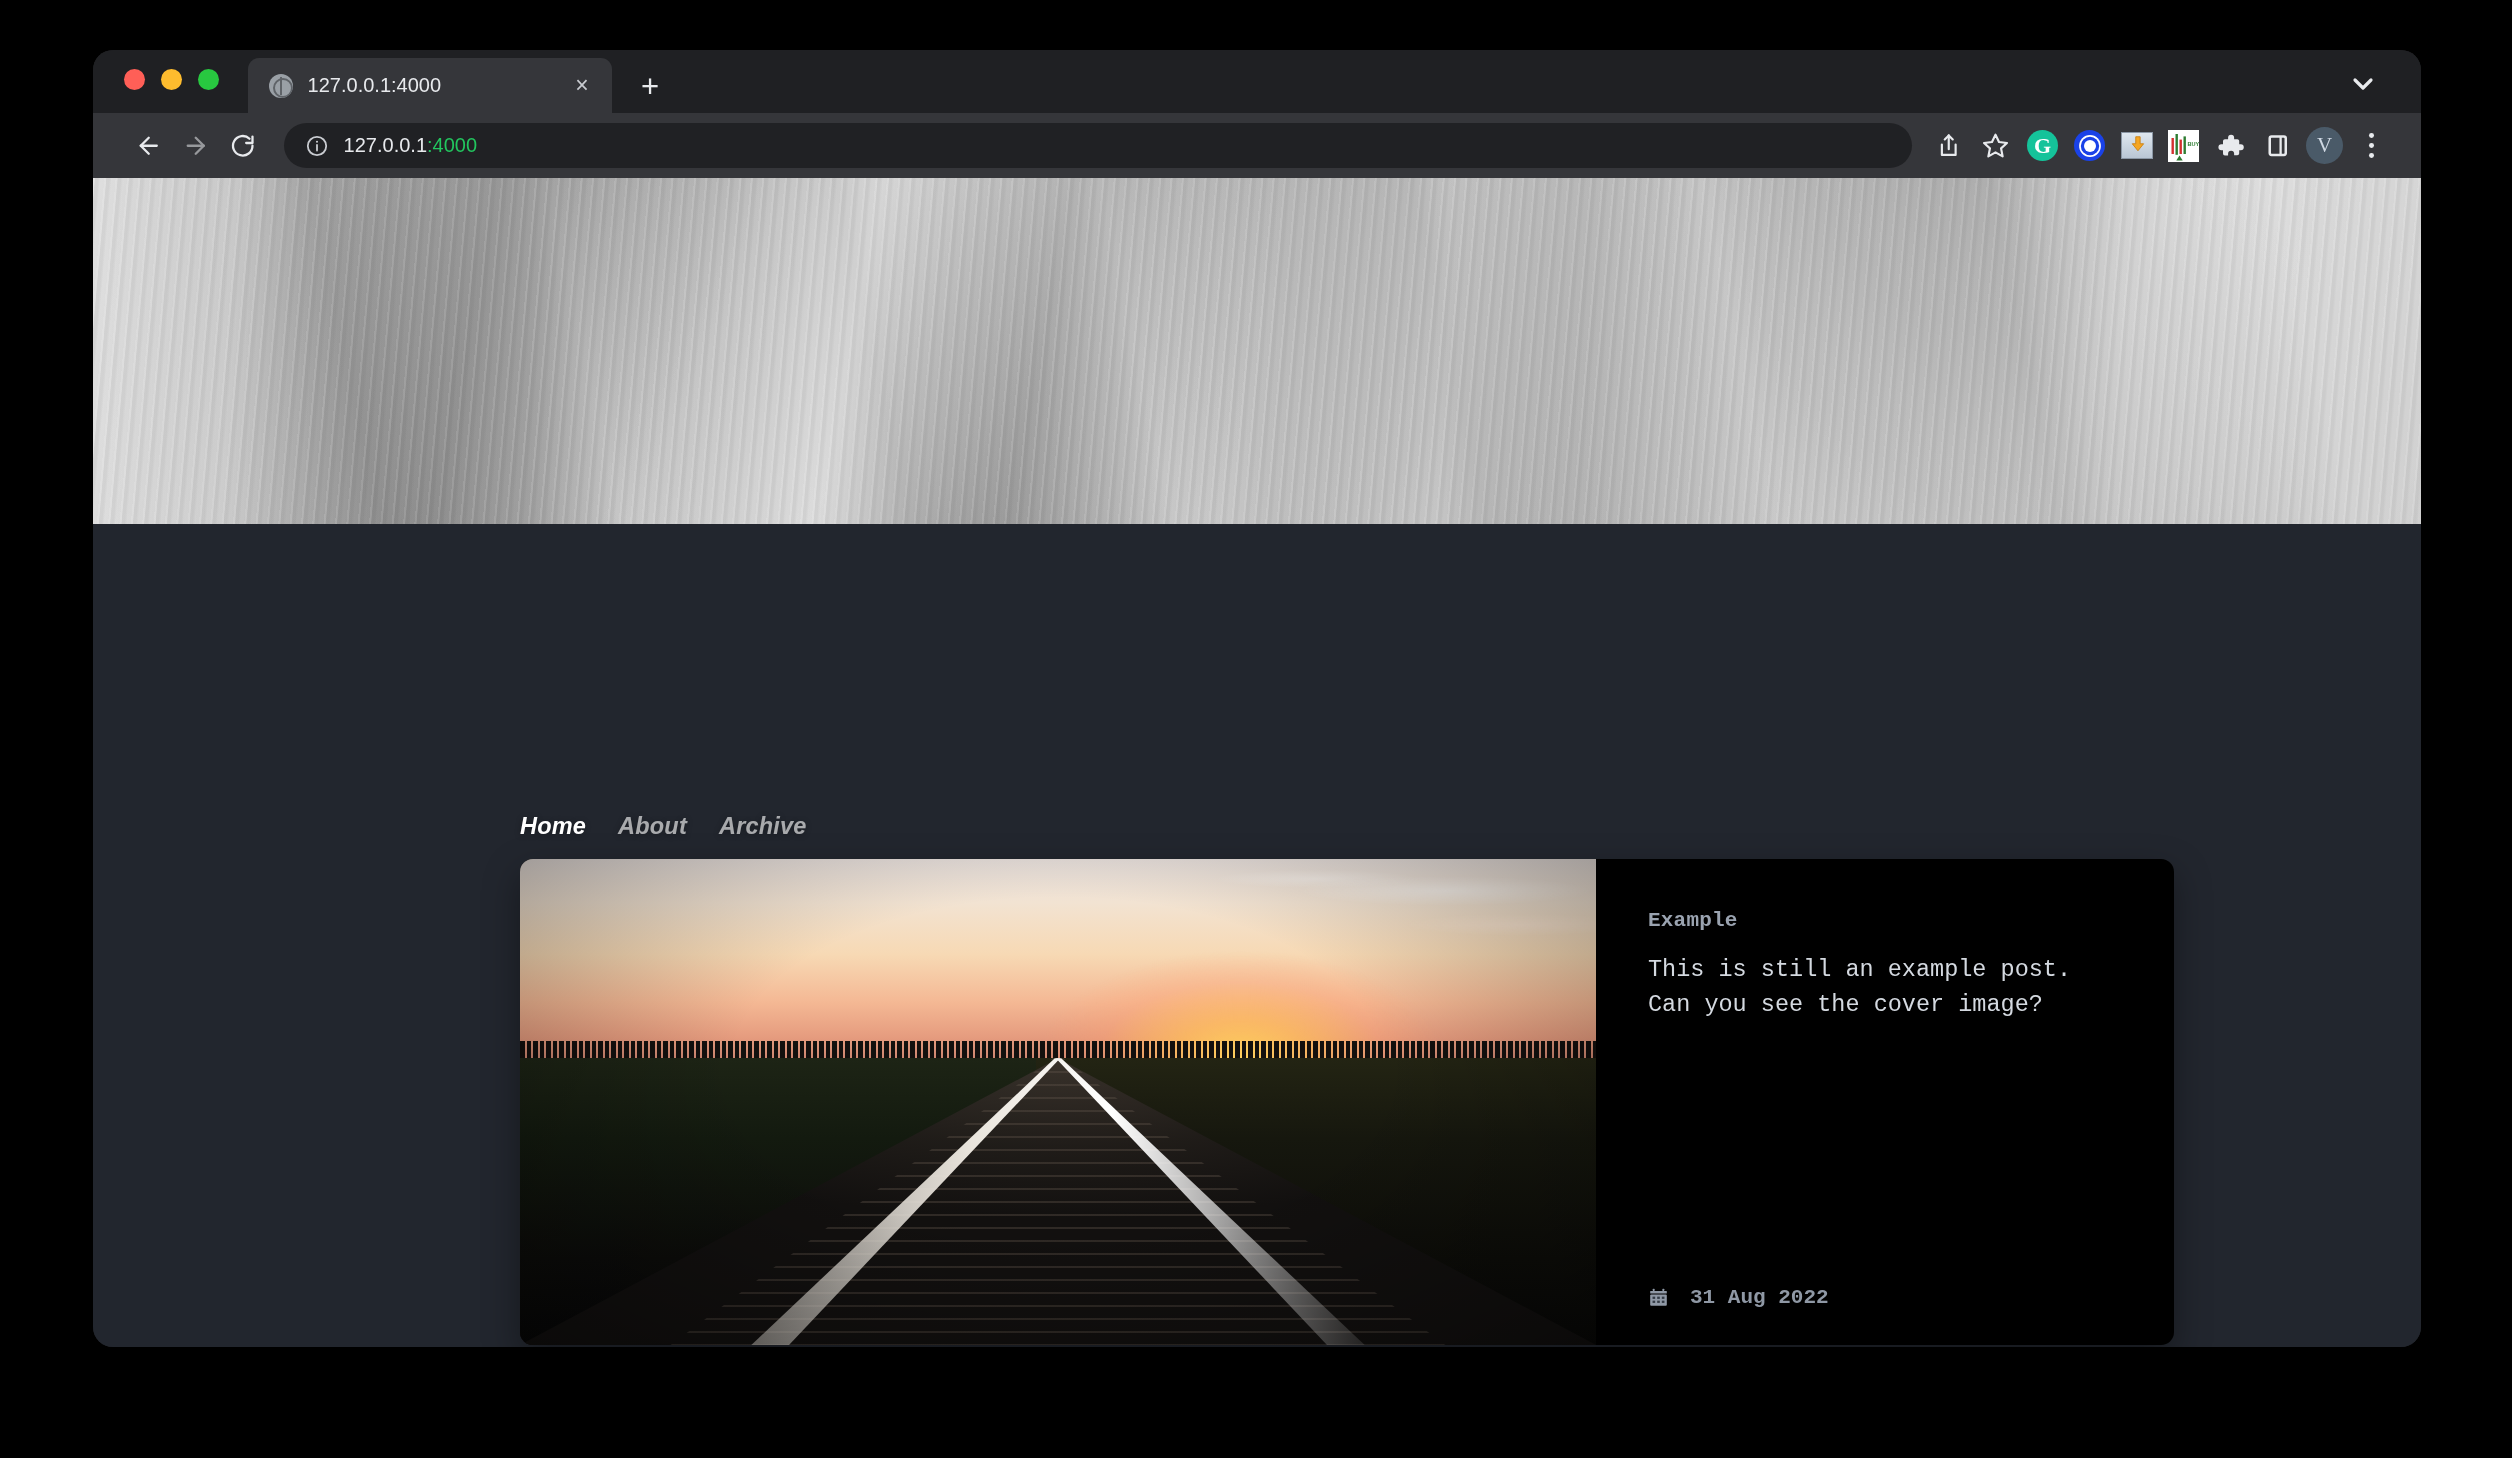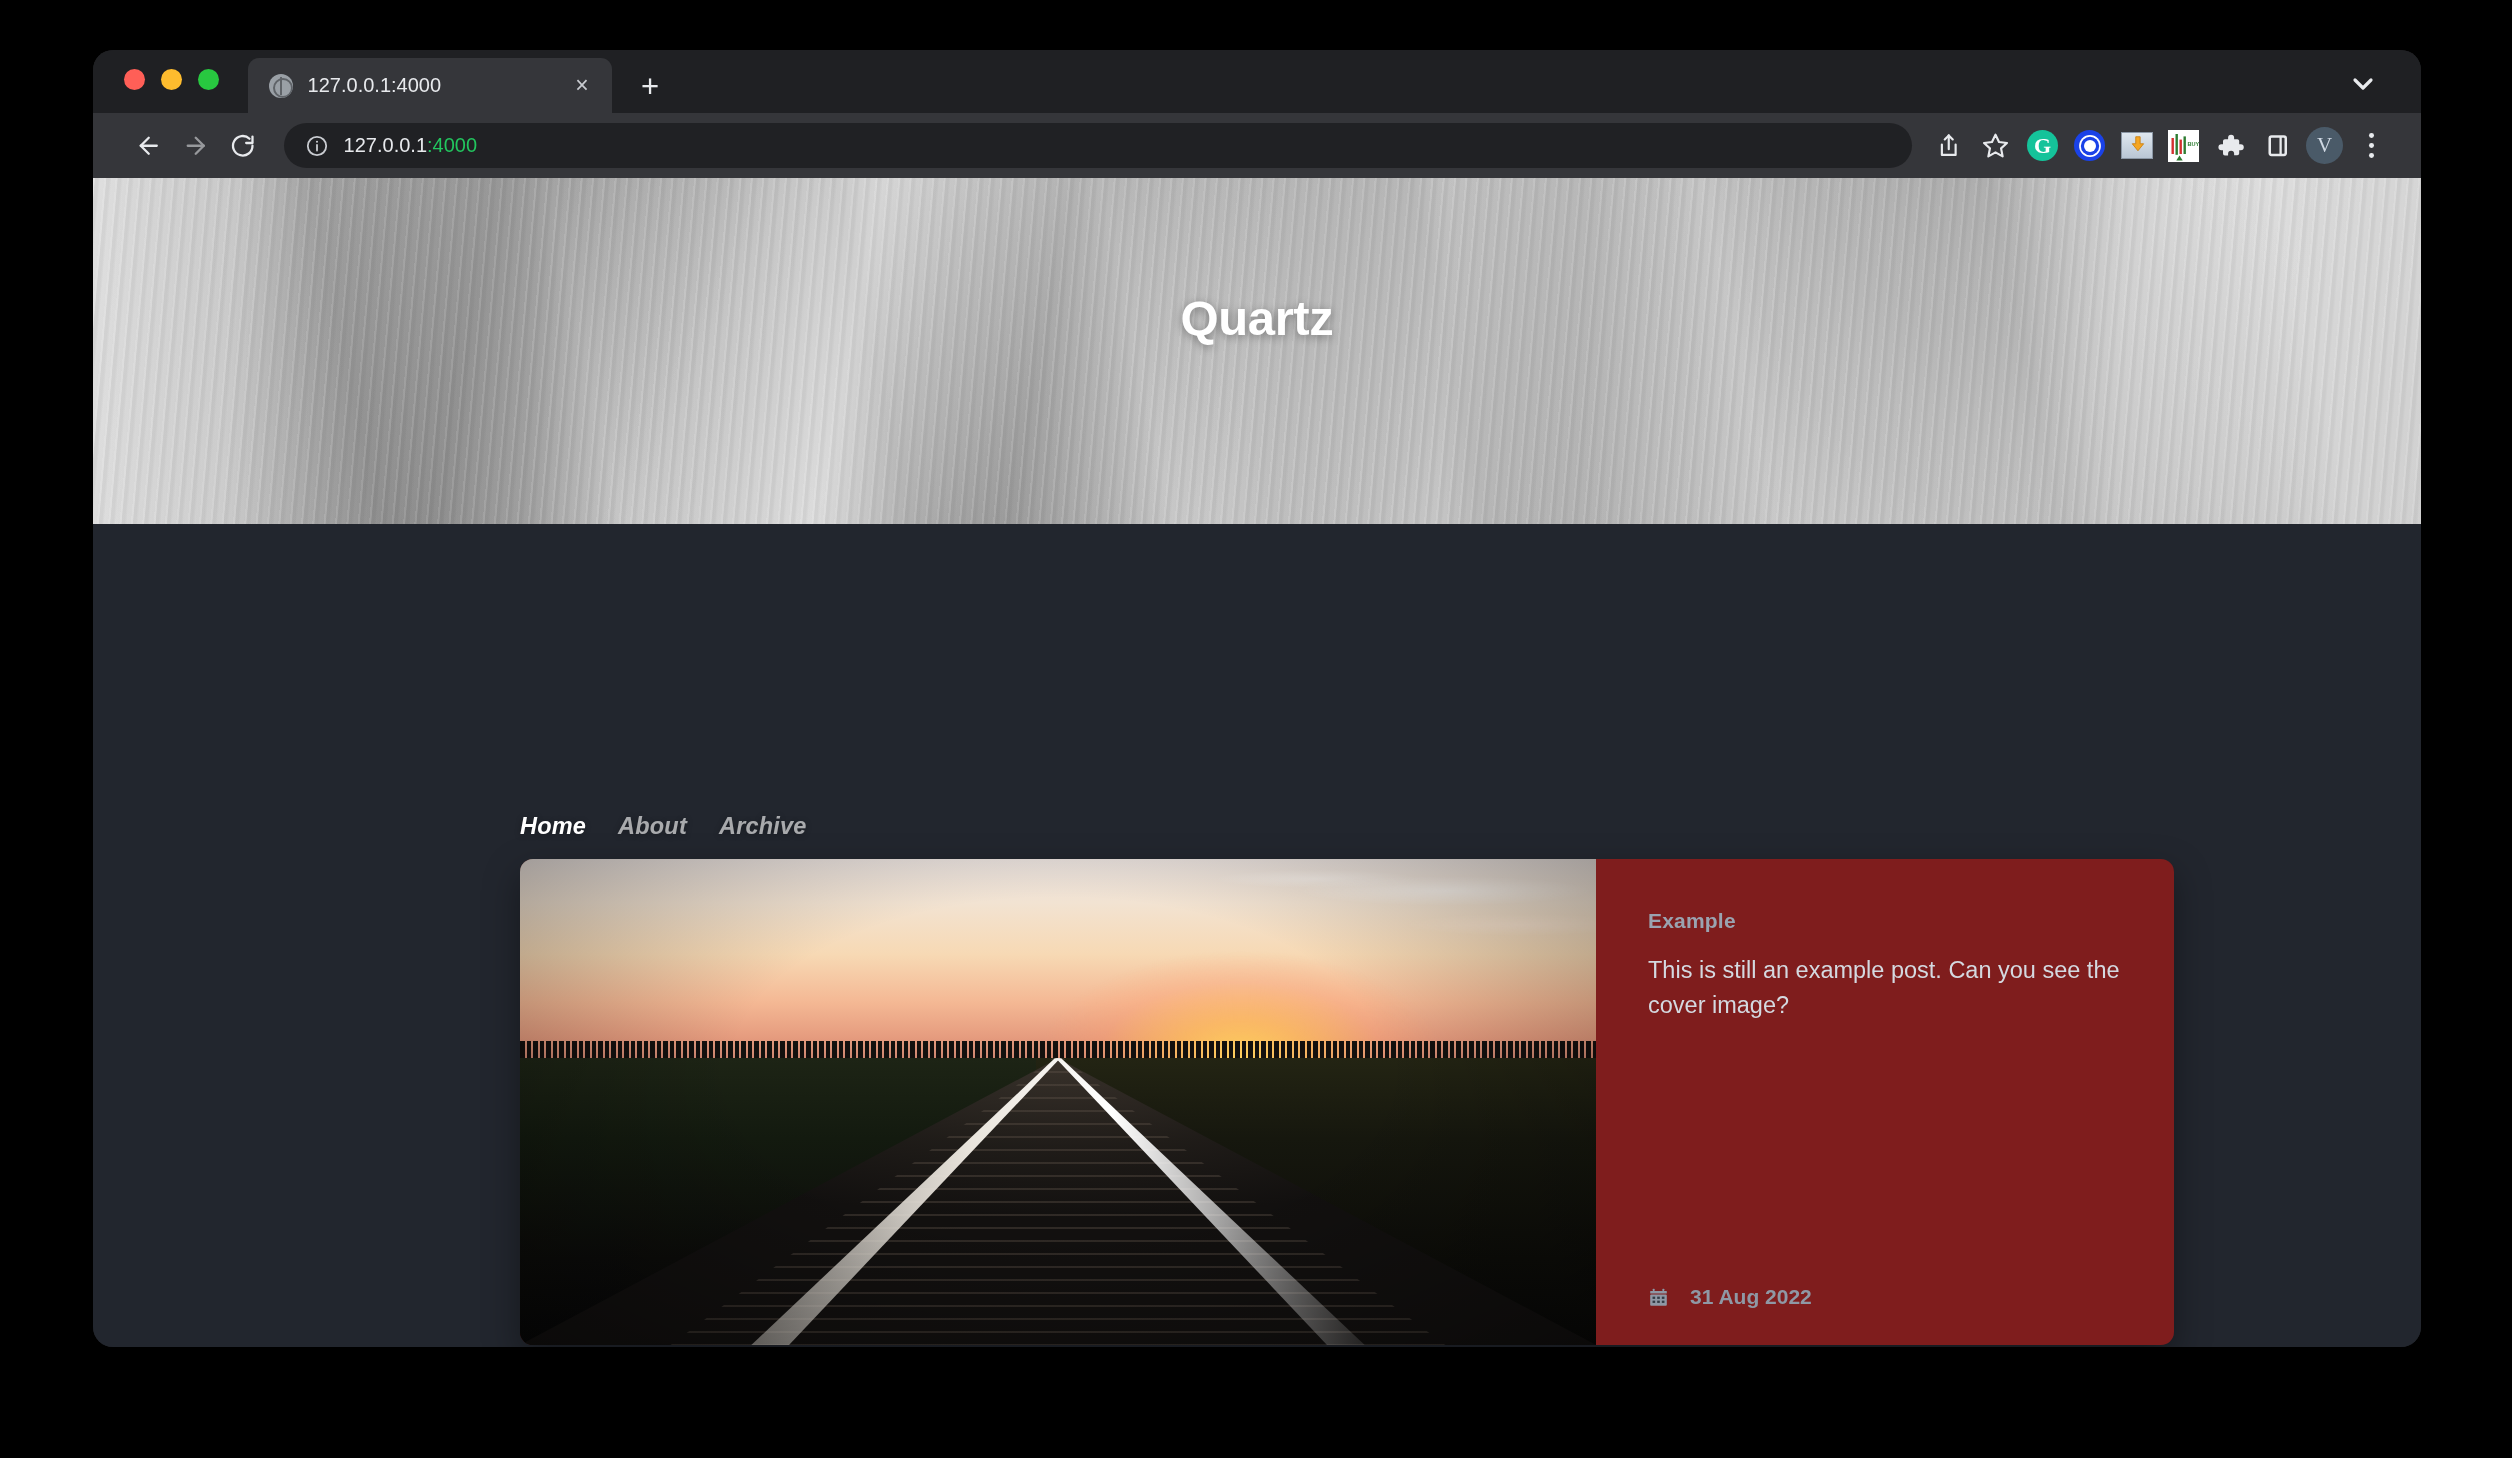--- a/index.html
+++ b/index.html
@@ -234,22 +234,23 @@
   .nav-link.is-active { color: #ffffff; }
 
   
   #post-list { position: absolute; left: 0; top: 0; width: 100%; z-index: 4; }
 
   .post-card {
     position: absolute;
     display: flex;
     border-radius: 13px;
     overflow: hidden;
-    background: #7f1d1d;
+    background: #000000;
     box-shadow: 0 14.6px 36px rgba(0,0,0,0.36);
+    font-family: Liberation Mono, monospace;
   }
   #post-card-1 { left: 427px; top: 681px; width: 1654px; height: 486px; }
 
   .post-thumb { width: 1076px; height: 100%; flex: 0 0 auto; position: relative; overflow: hidden; }
   .post-body {
     flex: 1 1 auto; padding: 50px 52px 36px 52px;
     display: flex; flex-direction: column;
     min-width: 0;
   }
   .post-category {
@@ -458,21 +459,20 @@
         </span>
       </div>
     </div>
   </div>
 
   <div id="viewport">
 
     <header id="site-header">
       <div id="hero-texture"></div>
       <div id="site-title-block">
-        <div id="site-title">Quartz</div>
       </div>
     </header>
 
     <nav id="site-nav">
       <a class="nav-link is-active">Home</a>
       <a class="nav-link">About</a>
       <a class="nav-link">Archive</a>
     </nav>
 
     <div id="post-list">

